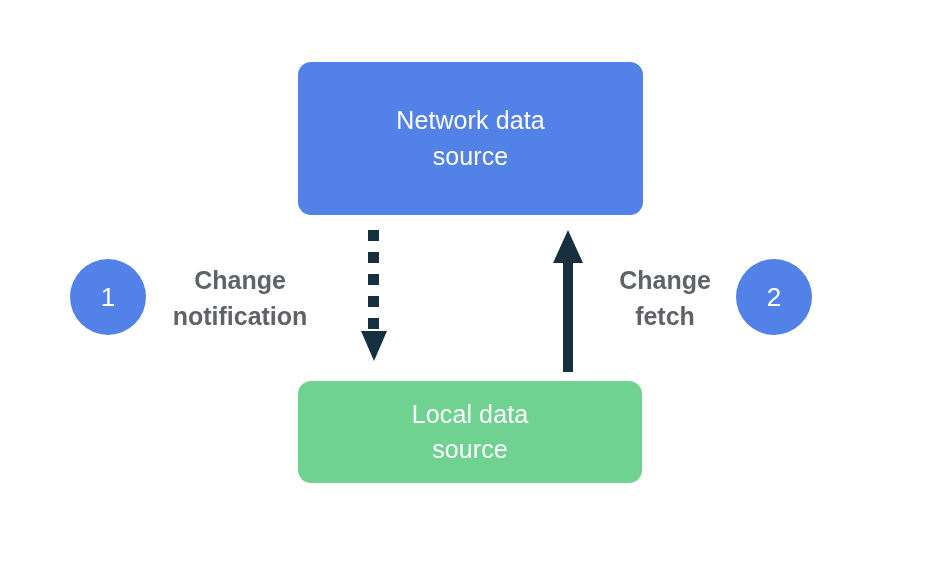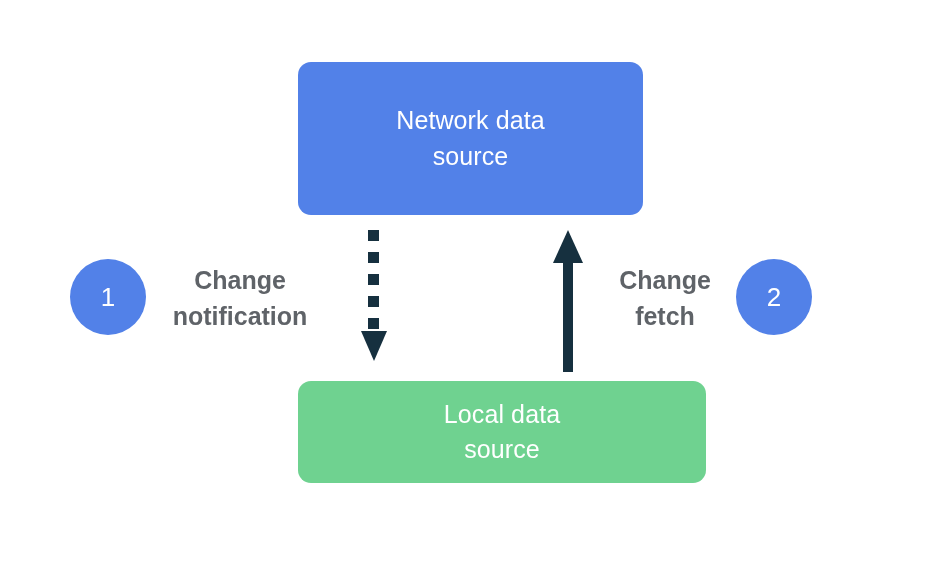--- a/index.html
+++ b/index.html
@@ -37,21 +37,21 @@
   }
   #node-network {
     left: 298px;
     top: 62px;
     width: 345px;
     height: 153px;
   }
   #node-local {
     left: 298px;
     top: 381px;
-    width: 408px;
+    width: 344px;
     height: 102px;
   }
   .node-label {
     display: block;
     white-space: pre-line;
   }
 
   
   .step-circle {
     position: absolute;

